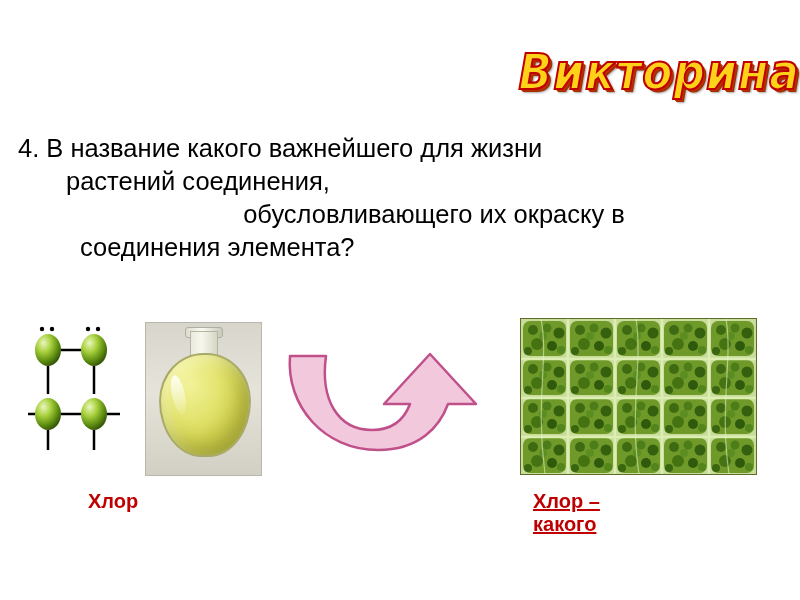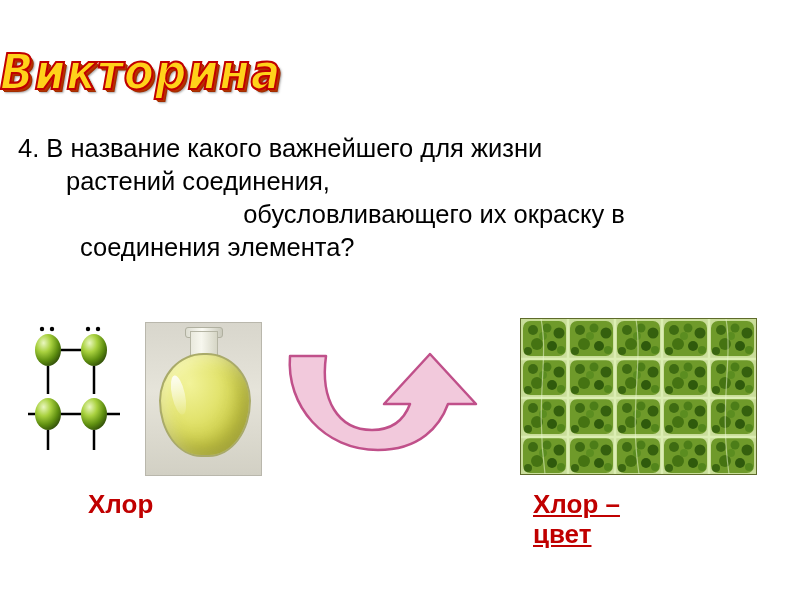--- a/index.html
+++ b/index.html
@@ -14,21 +14,21 @@
     overflow: hidden;
     font-family: "Liberation Sans", sans-serif;
   }
 
   
   .title-wrap {
     position: absolute;
     left: 0;
     top: 46px;
     width: 800px;
-    text-align: left;
+    text-align: right;
     pointer-events: none;
   }
   .wordart {
     display: inline-block;
     font-family: "DejaVu Sans", sans-serif;
     font-weight: bold;
     font-style: italic;
     font-size: 44px;
     letter-spacing: 1px;
     color: #FFD21A;
@@ -136,21 +136,21 @@
     width: 235px;
     height: 155px;
     border: 1px solid #5e6b2a;
     overflow: hidden;
     background: #b9cf86;
   }
 
   
   .caption {
     position: absolute;
-    font-size: 26px;
+    font-size: 20px;
     font-weight: bold;
     color: #C00000;
     line-height: 1.15;
   }
   .caption-left { left: 88px; top: 490px; }
   .caption-right { left: 533px; top: 490px; width: 240px; text-decoration: underline; }
 </style>
 </head>
 <body>
 
@@ -255,14 +255,14 @@
       <path d="M20 0 C 28 40, 14 80, 24 155"></path>
       <path d="M115 0 C 122 45, 108 90, 118 155"></path>
       <path d="M205 0 C 212 40, 198 85, 208 155"></path>
     </g>
   </svg>
 </div>
 
 <div class="caption caption-left">Хлор</div>
 <div class="caption caption-right">
   <div>Хлор –</div>
-  <div>цвет</div>
+  <div>какого</div>
 </div>
 
 </body></html>

